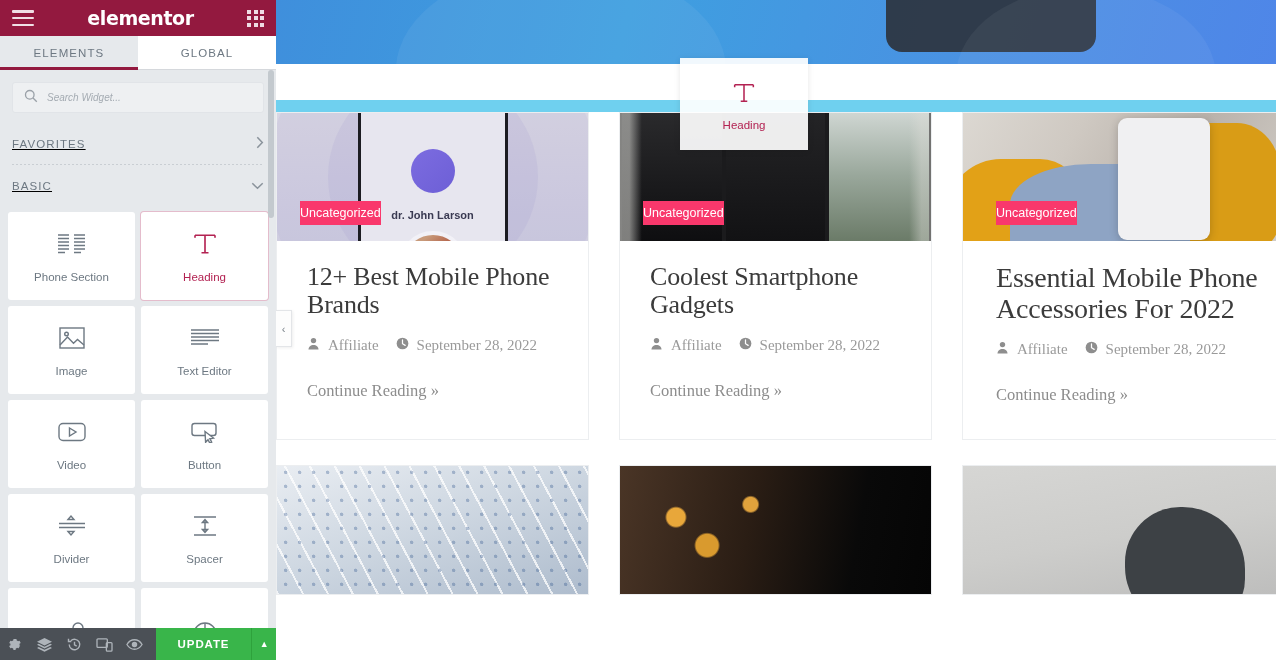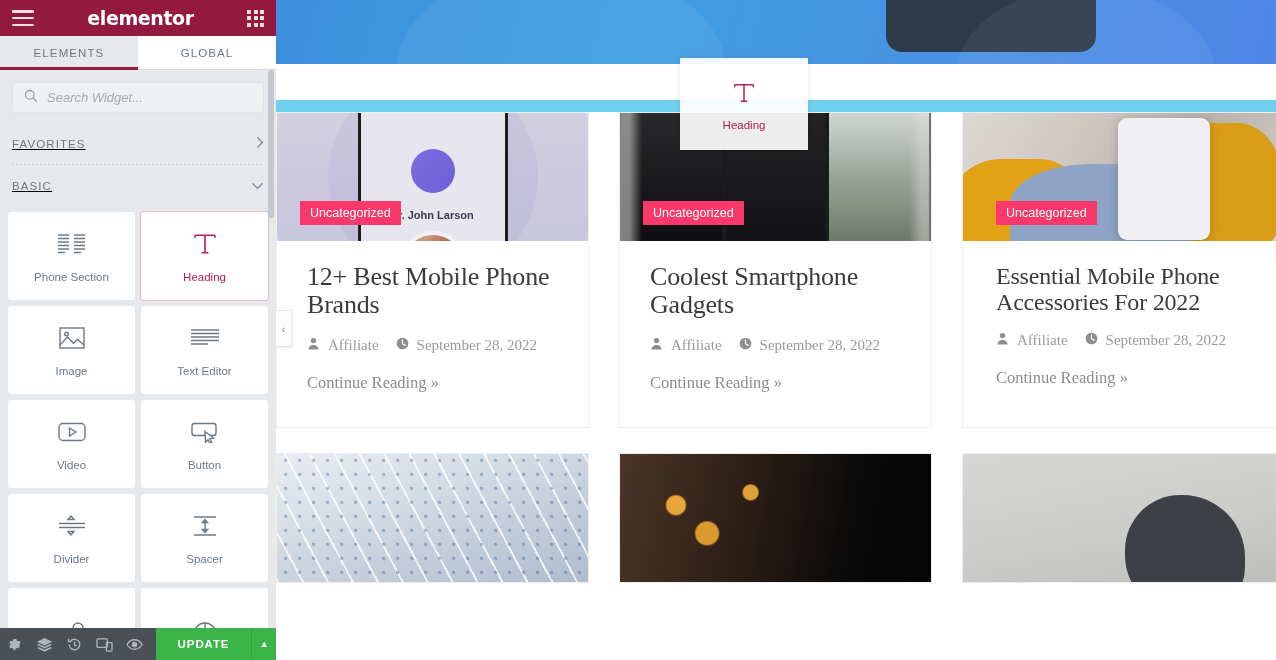--- a/index.html
+++ b/index.html
@@ -37,21 +37,21 @@
   .ptab.active { background:#e6e9ec; color:#6d7882; }
   .ptab.active:after { content:""; position:absolute; left:0; right:0; bottom:-1px;
     height:3px; background:#93193f; }
 
   #panel-body { flex:1; overflow:hidden; position:relative; }
   #search-wrap { padding:12px 12px 10px 12px; }
   #search-box { display:flex; align-items:center; gap:9px; background:#eef0f2;
     border:1px solid #e1e4e8; border-radius:3px; height:31px; padding:0 11px; }
   .search-svg { flex:0 0 14px; }
   #search-input { border:none; outline:none; background:transparent; flex:1;
-    font-size:13px; font-style:italic; color:#a4abb2;
+    font-size:10px; font-style:italic; color:#a4abb2;
     font-family:"Liberation Sans", sans-serif; }
   #search-input::placeholder { color:#a4abb2; font-style:italic; }
 
   .cat-row { height:41px; display:flex; align-items:center;
     justify-content:space-between; padding:0 12px; cursor:pointer;text-decoration:underline; }
   .cat-label { font-size:11.5px; letter-spacing:1.1px; color:#6d7882;
     font-weight:normal; }
   .chev { color:#8a939b; font-size:13px; line-height:1; }
   .dotted { height:1px; margin:0 12px;
     background:repeating-linear-gradient(to right,#c9ced3 0 2px,transparent 2px 4px); }
@@ -99,32 +99,32 @@
   #white-gap { height:36px; background:#fff; }
   #drop-indicator { height:12px; background:#6fd0ef; }
 
   #cards-area { background:#fff; padding:0; }
   .card-row { display:flex; gap:30px; padding:0 0 0 0; }
   .card { background:#fff; border:1px solid #eceef0; width:313px;
     flex:0 0 313px; }
   .card.third { width:340px; flex:0 0 340px; }
   .card-img { height:128px; position:relative; overflow:hidden; }
   .badge { position:absolute; left:23px; bottom:16px; background:#f9386c;
-    color:#fff; font-size:12.5px; padding:5px 10px; }
+    color:#fff; font-size:12.5px; padding:5px 0; }
   .card.third .badge { left:33px; }
   .card-body { padding:22px 30px 34px 30px; }
   .card.third .card-body { padding:22px 30px 34px 33px; }
   .card-title { font-family:"Liberation Serif", serif; font-size:26px;
     line-height:1.09; color:#3b3b3b; font-weight:normal; letter-spacing:-0.2px; }
-  .card.third .card-title { font-size:24px; }
+  .card.third .card-title { font-size:28px; }
   .meta { display:flex; align-items:center; gap:17px; margin-top:17px; }
   .meta-item { display:flex; align-items:center; gap:8px;
     font-family:"Liberation Serif", serif; font-size:15px; color:#9a9a9a; }
   .cont { font-family:"Liberation Serif", serif; font-size:16.5px;
-    color:#8d8d8d; margin-top:19px; cursor:pointer; }
+    color:#8d8d8d; margin-top:27px; cursor:pointer; }
 
   
   .img-phones { width:100%; height:100%; position:relative;
     background:#d8d8de; }
   .ph1 { background:linear-gradient(180deg,#d9d7e4 0%,#cfcde0 100%); }
   .ph1 .ring { position:absolute; left:50%; top:50%; transform:translate(-50%,-50%);
     width:330px; height:330px; border-radius:50%; background:rgba(150,140,200,0.10); }
   .ph1 .ring2 { width:210px; height:210px; background:rgba(150,140,200,0.13); }
   .ph1 .screen { position:absolute; left:50%; top:-40px; transform:translateX(-50%);
     width:150px; height:260px; background:#e7e6ef; border-left:3px solid #1c1c22;

